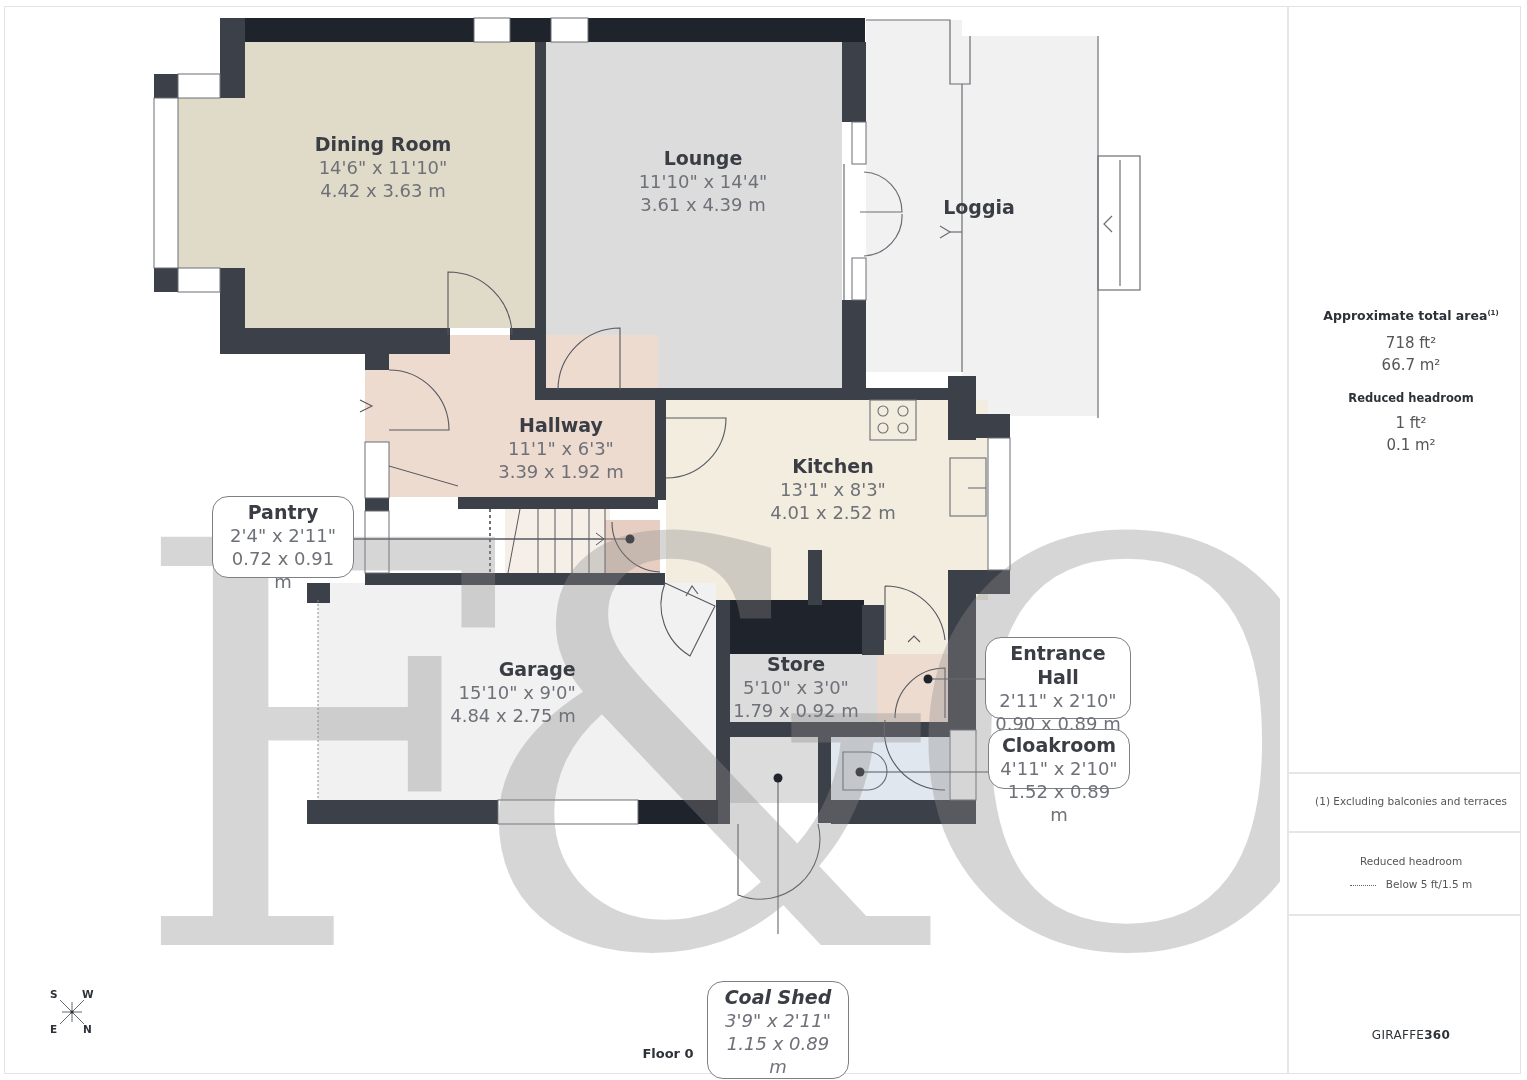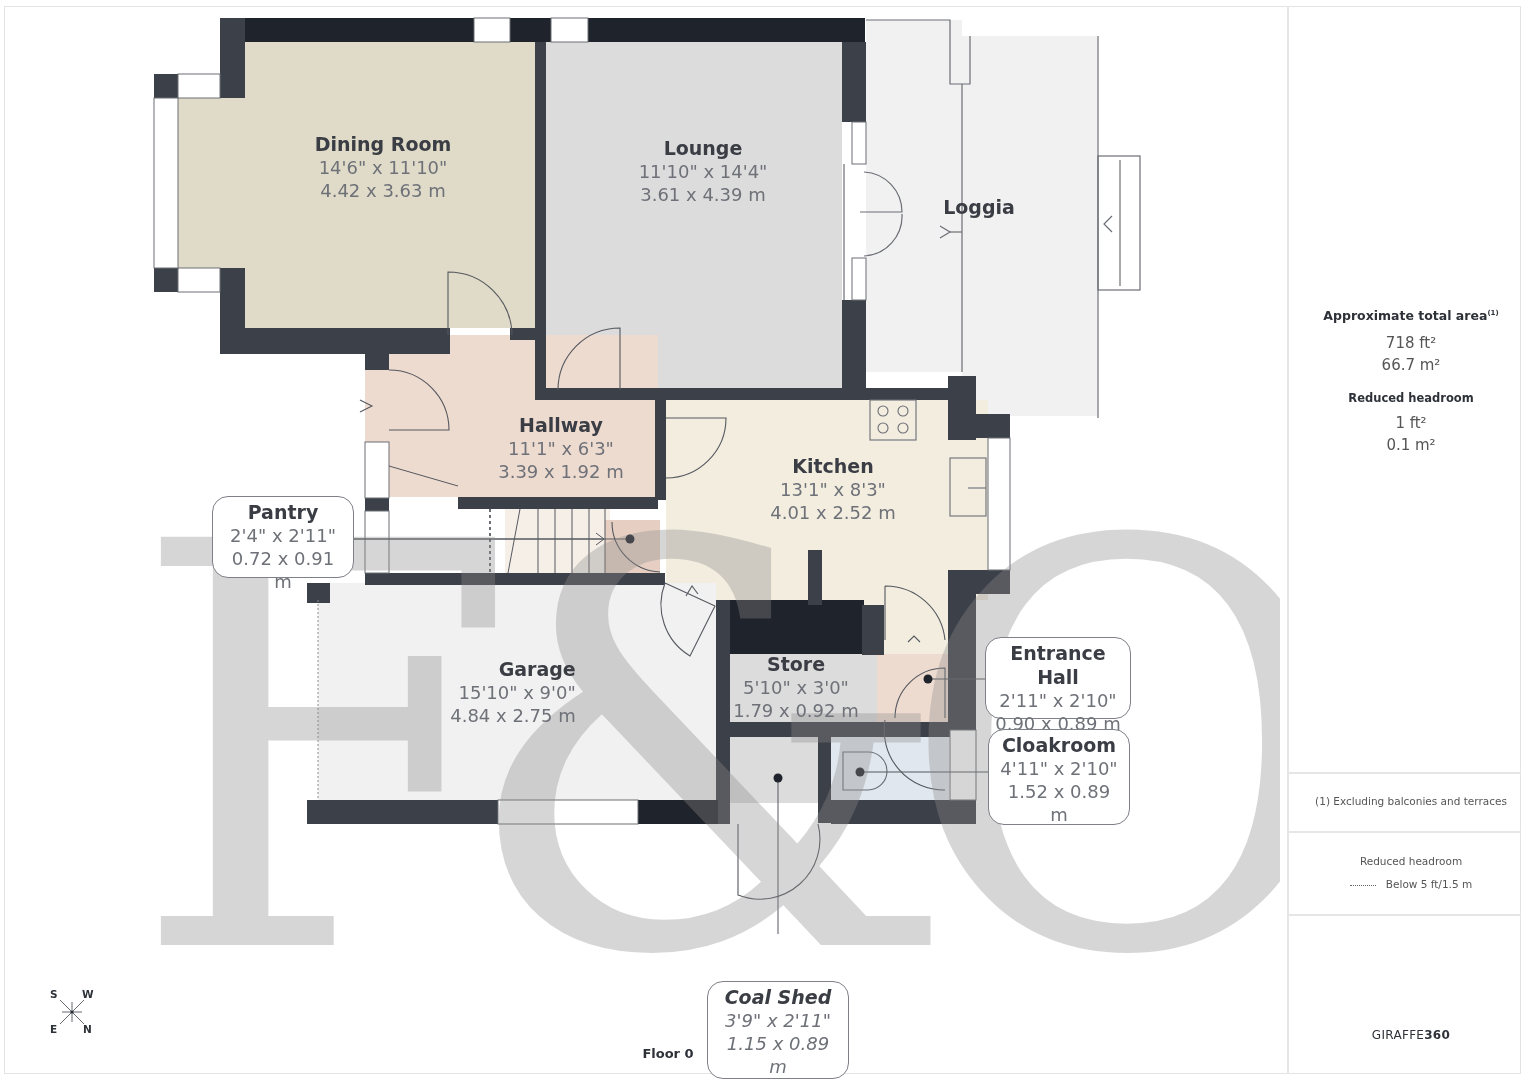--- a/index.html
+++ b/index.html
@@ -162,21 +162,21 @@
   <g opacity="0.35">
     <text x="130" y="945" font-family="'DejaVu Serif', serif" font-size="560" fill="#8c8c8c" style="letter-spacing:-60px">F&amp;O</text>
   </g>
 </svg>
 
 <div class="room-label" style="left:383px; top:132px;">
   <div class="rname">Dining Room</div>
   <div class="rdim">14'6" x 11'10"</div>
   <div class="rdim">4.42 x 3.63 m</div>
 </div>
-<div class="room-label" style="left:703px; top:136px;">
+<div class="room-label" style="left:703px; top:146px;">
   <div class="rname">Lounge</div>
   <div class="rdim">11'10" x 14'4"</div>
   <div class="rdim">3.61 x 4.39 m</div>
 </div>
 <div class="room-label" style="left:935px; top:195px;margin-left:44px;">
   <div class="rname">Loggia</div>
 </div>
 <div class="room-label" style="left:561px; top:413px;">
   <div class="rname">Hallway</div>
   <div class="rdim">11'1" x 6'3"</div>
@@ -200,21 +200,21 @@
 <div class="room-label" style="left:796px; top:652px;">
   <div class="rname">Store</div>
   <div class="rdim">5'10" x 3'0"</div>
   <div class="rdim">1.79 x 0.92 m</div>
 </div>
 <div class="callout" style="left:985px; top:637px; width:146px; height:82px;">
   <div class="rname">Entrance Hall</div>
   <div class="rdim">2'11" x 2'10"</div>
   <div class="rdim">0.90 x 0.89 m</div>
 </div>
-<div class="callout" style="left:988px; top:729px; width:142px; height:96px;">
+<div class="callout" style="left:988px; top:729px; width:142px; height:60px;">
   <div class="rname">Cloakroom</div>
   <div class="rdim">4'11" x 2'10"</div>
   <div class="rdim">1.52 x 0.89 m</div>
 </div>
 <div class="callout" style="left:707px; top:981px; width:142px; height:98px;font-style:italic;">
   <div class="rname">Coal Shed</div>
   <div class="rdim">3'9" x 2'11"</div>
   <div class="rdim">1.15 x 0.89 m</div>
 </div>
 

